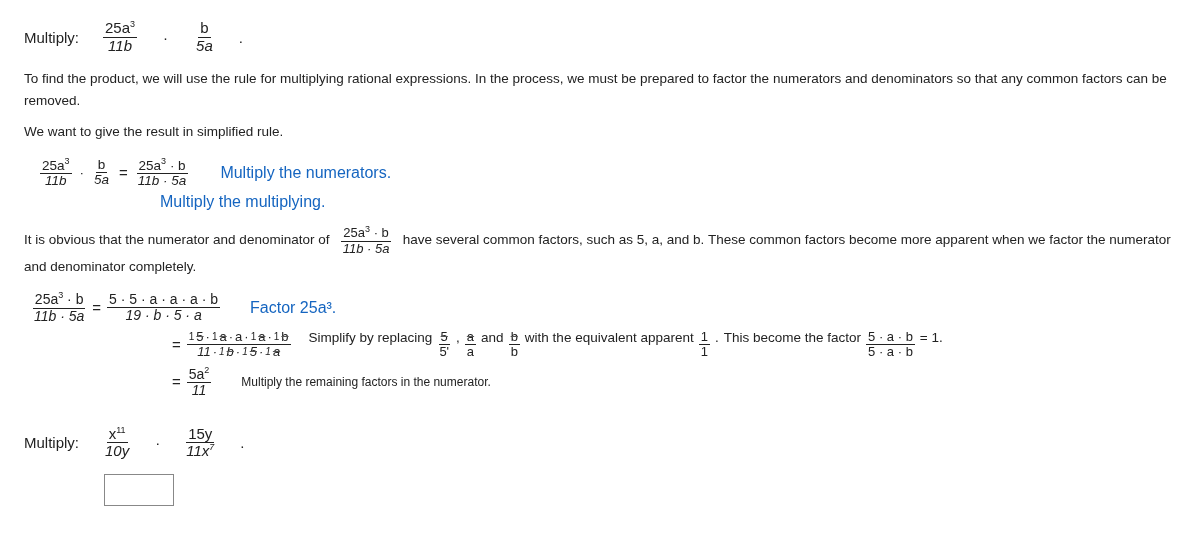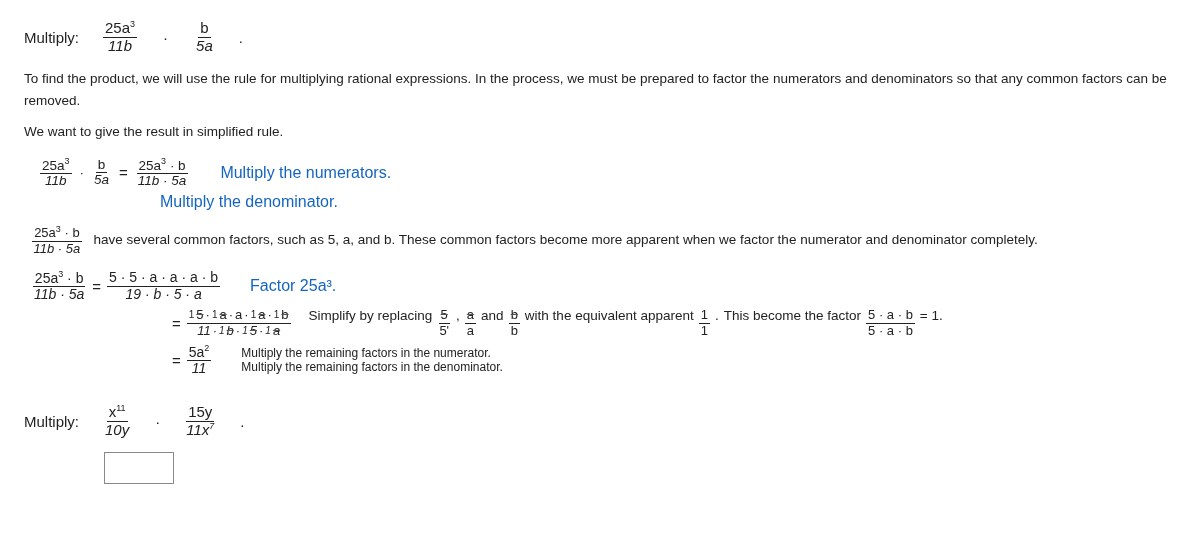--- a/index.html
+++ b/index.html
@@ -165,25 +165,26 @@
 
     <span class="fraction">
       <span class="num">25a<sup>3</sup> · b</span>
       <span class="den">11b · 5a</span>
     </span>
     <span class="comment">
       <span>Multiply the numerators.</span>
     </span>
   </div>
   <div class="step-row" style="margin-left:120px;">
-    <span class="comment" style="margin-left:0;">Multiply the denominator.</span>
+    <span class="comment" style="margin-left:0;">Multiply the multiplying.</span>
   </div>
 </div>
 
 <p class="paragraph">
+  <span>It is obvious that the numerator and denominator of</span>
   &nbsp;
   <span class="fraction inline-frac">
     <span class="num">25a<sup>3</sup> · b</span>
     <span class="den">11b · 5a</span>
   </span>
   &nbsp;
   <span>have several common factors, such as 5, a, and b. These common factors become more apparent when we factor the numerator and denominator completely.</span>
 </p>
 
 <div class="step-block large-step">
@@ -266,21 +267,20 @@
   </div>
 
   <div class="step-line" style="margin-left:140px; margin-top:6px;">
     <span class="equals">=</span>
     <span class="fraction">
       <span class="num">5a<sup>2</sup></span>
       <span class="den">11</span>
     </span>
     <span style="margin-left:24px; font-size:12px;">
       <div>Multiply the remaining factors in the numerator.</div>
-      <div>Multiply the remaining factors in the denominator.</div>
     </span>
   </div>
 </div>
 
 <div class="second-problem" style="margin-top:28px;">
   <div class="problem-title">
     <span>Multiply:</span>
     <span class="fraction">
       <span class="num">x<sup>11</sup></span>
       <span class="den">10y</span>

